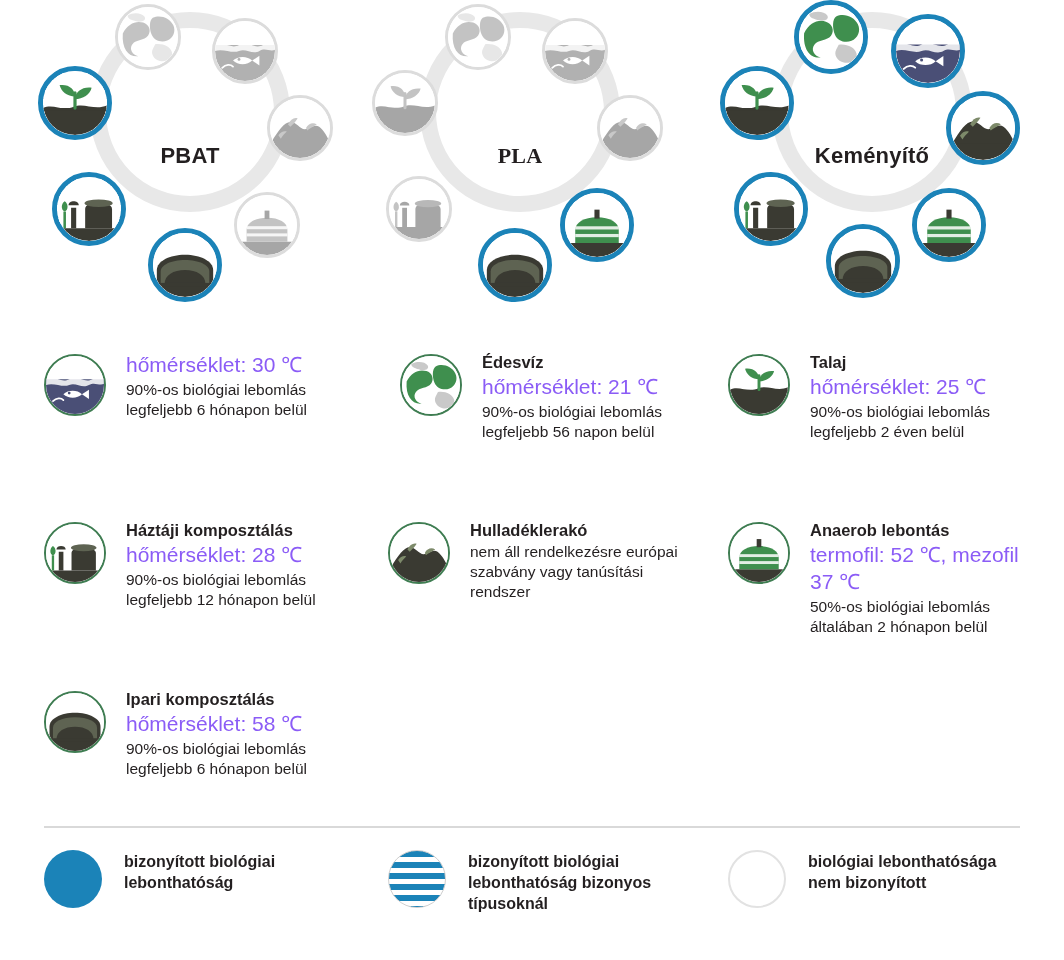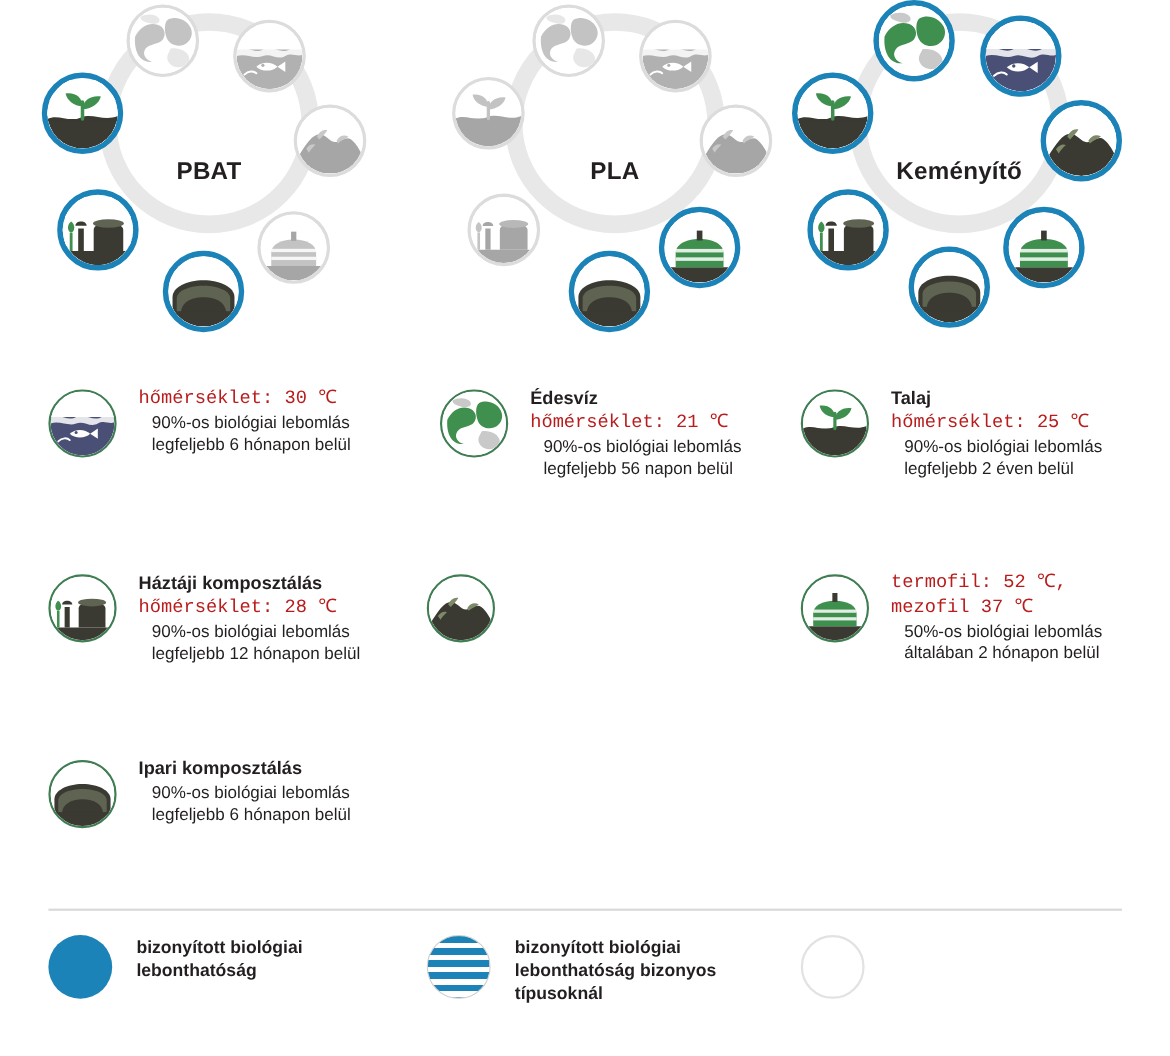--- a/index.html
+++ b/index.html
@@ -109,29 +109,27 @@
     font-size:15.5px;
     line-height:1.28;
   }
   .card .title{
     font-weight:bold;
     font-size:16.5px;
     color:#231f20;
     margin-bottom:1px;
   }
   .card .temp{
-    color:#b91c1c;
-    font-size:17px;
+    color:#8b5cf6;
+    font-size:21px;
     margin-bottom:1px;
-    font-family:Liberation Mono, monospace;
   }
   .card .desc{
     color:#231f20;
     font-size:15.5px;
-    margin-left:12px;
   }
 
   
   .divider{
     position:absolute;
     left:44px;top:826px;
     width:976px;height:2px;
     background:#d9d9d9;
   }
 
@@ -289,21 +287,21 @@
     </div>
     <div class="node striped" style="left:8px;top:66px;">
       <div class="inner">
           <svg class="icon-svg" viewBox="0 0 100 100">
             <use href="#sym-soil"></use>
           </svg>
         </div>
     </div>
   </div>
 
-  <div class="cluster" style="left:399px;">
+  <div class="cluster" style="left:360px;font-family:Liberation Serif, serif;">
     <div class="ring"></div>
     <div class="cluster-title">PLA</div>
 
     <div class="node small plain" style="left:85px;top:4px;">
       <div class="inner">
           <svg class="icon-svg" viewBox="0 0 100 100">
             <use href="#sym-freshwater" style="filter:grayscale(1) opacity(.45)"></use>
           </svg>
         </div>
     </div>
@@ -459,54 +457,61 @@
       <div class="desc">90%-os biológiai lebomlás legfeljebb 12 hónapon belül</div>
     </div>
   </div>
 
   <div class="card" style="left:388px;top:168px;">
     <div class="badge">
         <svg class="icon-svg" viewBox="0 0 100 100">
           <use href="#sym-landfill"></use>
         </svg>
       </div>
+    <div class="body">
+      <div class="title">Hulladéklerakó</div>
+      <div class="desc">nem áll rendelkezésre európai szabvány vagy tanúsítási rendszer</div>
+    </div>
   </div>
 
   <div class="card" style="left:728px;top:168px;">
     <div class="badge">
         <svg class="icon-svg" viewBox="0 0 100 100">
           <use href="#sym-anaerobic"></use>
         </svg>
       </div>
     <div class="body">
+      <div class="title">Anaerob lebontás</div>
       <div class="temp">termofil: 52 ℃, mezofil 37 ℃</div>
       <div class="desc">50%-os biológiai lebomlás általában 2 hónapon belül</div>
     </div>
   </div>
 
   <div class="card" style="left:44px;top:337px;">
     <div class="badge">
         <svg class="icon-svg" viewBox="0 0 100 100">
           <use href="#sym-industrial"></use>
         </svg>
       </div>
     <div class="body">
       <div class="title">Ipari komposztálás</div>
+      <div class="temp">hőmérséklet: 58 ℃</div>
       <div class="desc">90%-os biológiai lebomlás legfeljebb 6 hónapon belül</div>
     </div>
   </div>
 </div>
 
 <div class="divider"></div>
 
 <div class="keyrow">
   <div class="keyitem" style="left:44px;width:300px;">
     <div class="kc solid"></div>
     <div class="kt">bizonyított biológiai lebonthatóság</div>
   </div>
   <div class="keyitem" style="left:388px;width:300px;">
     <div class="kc stripes"></div>
     <div class="kt">bizonyított biológiai lebonthatóság bizonyos típusoknál</div>
   </div>
   <div class="keyitem" style="left:728px;width:300px;">
     <div class="kc empty"></div>
+    <div class="kt">biológiai lebonthatósága nem bizonyított</div>
   </div>
 </div>
 
 </body></html>

